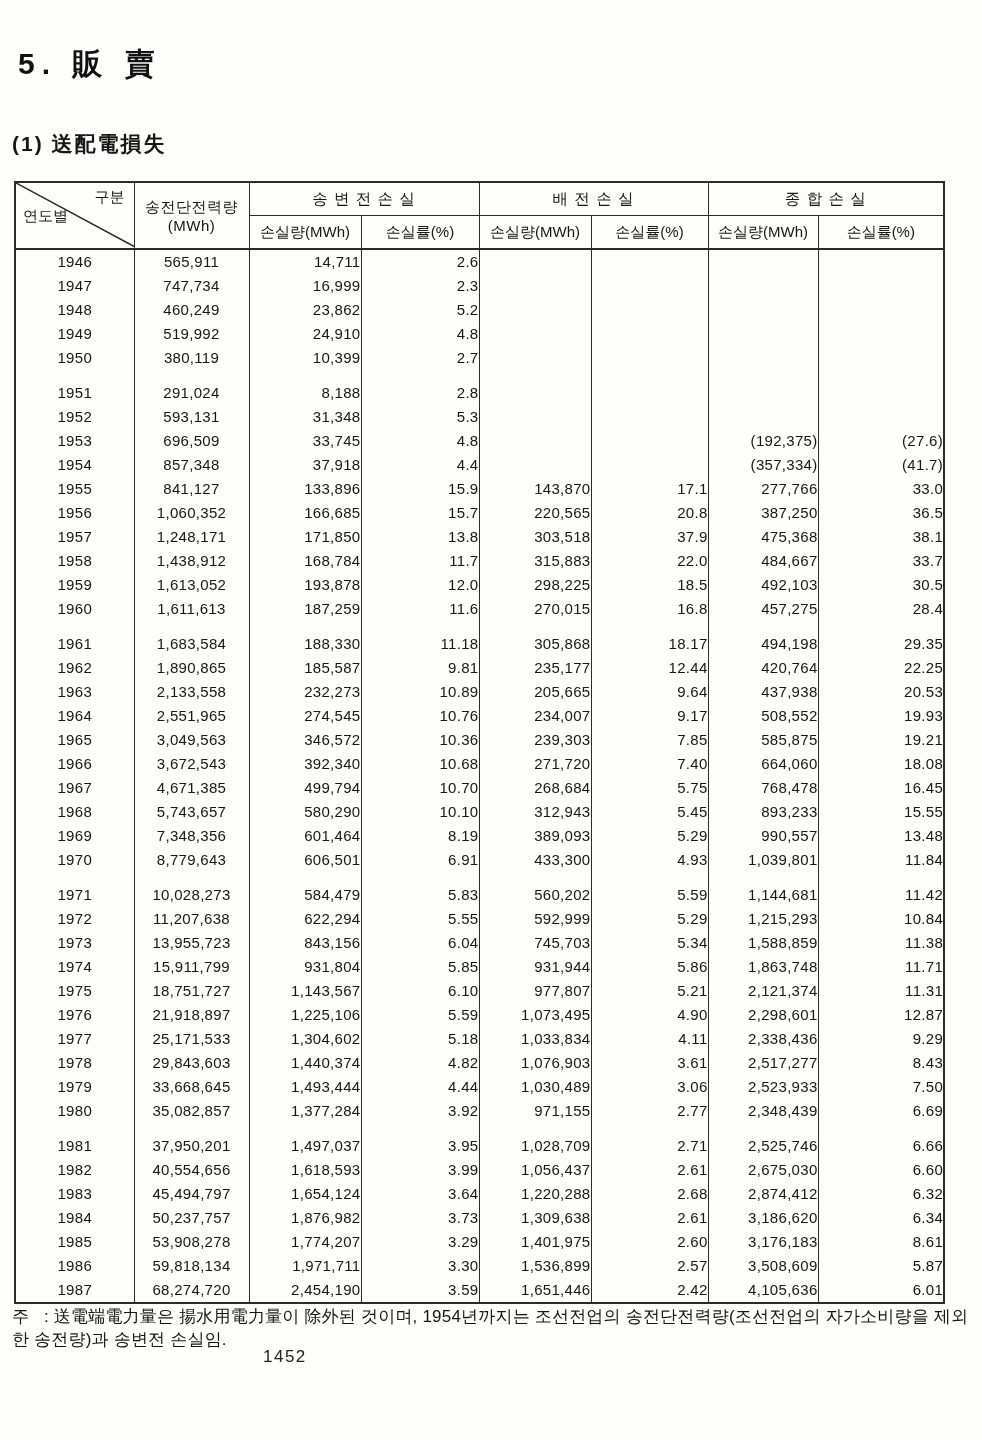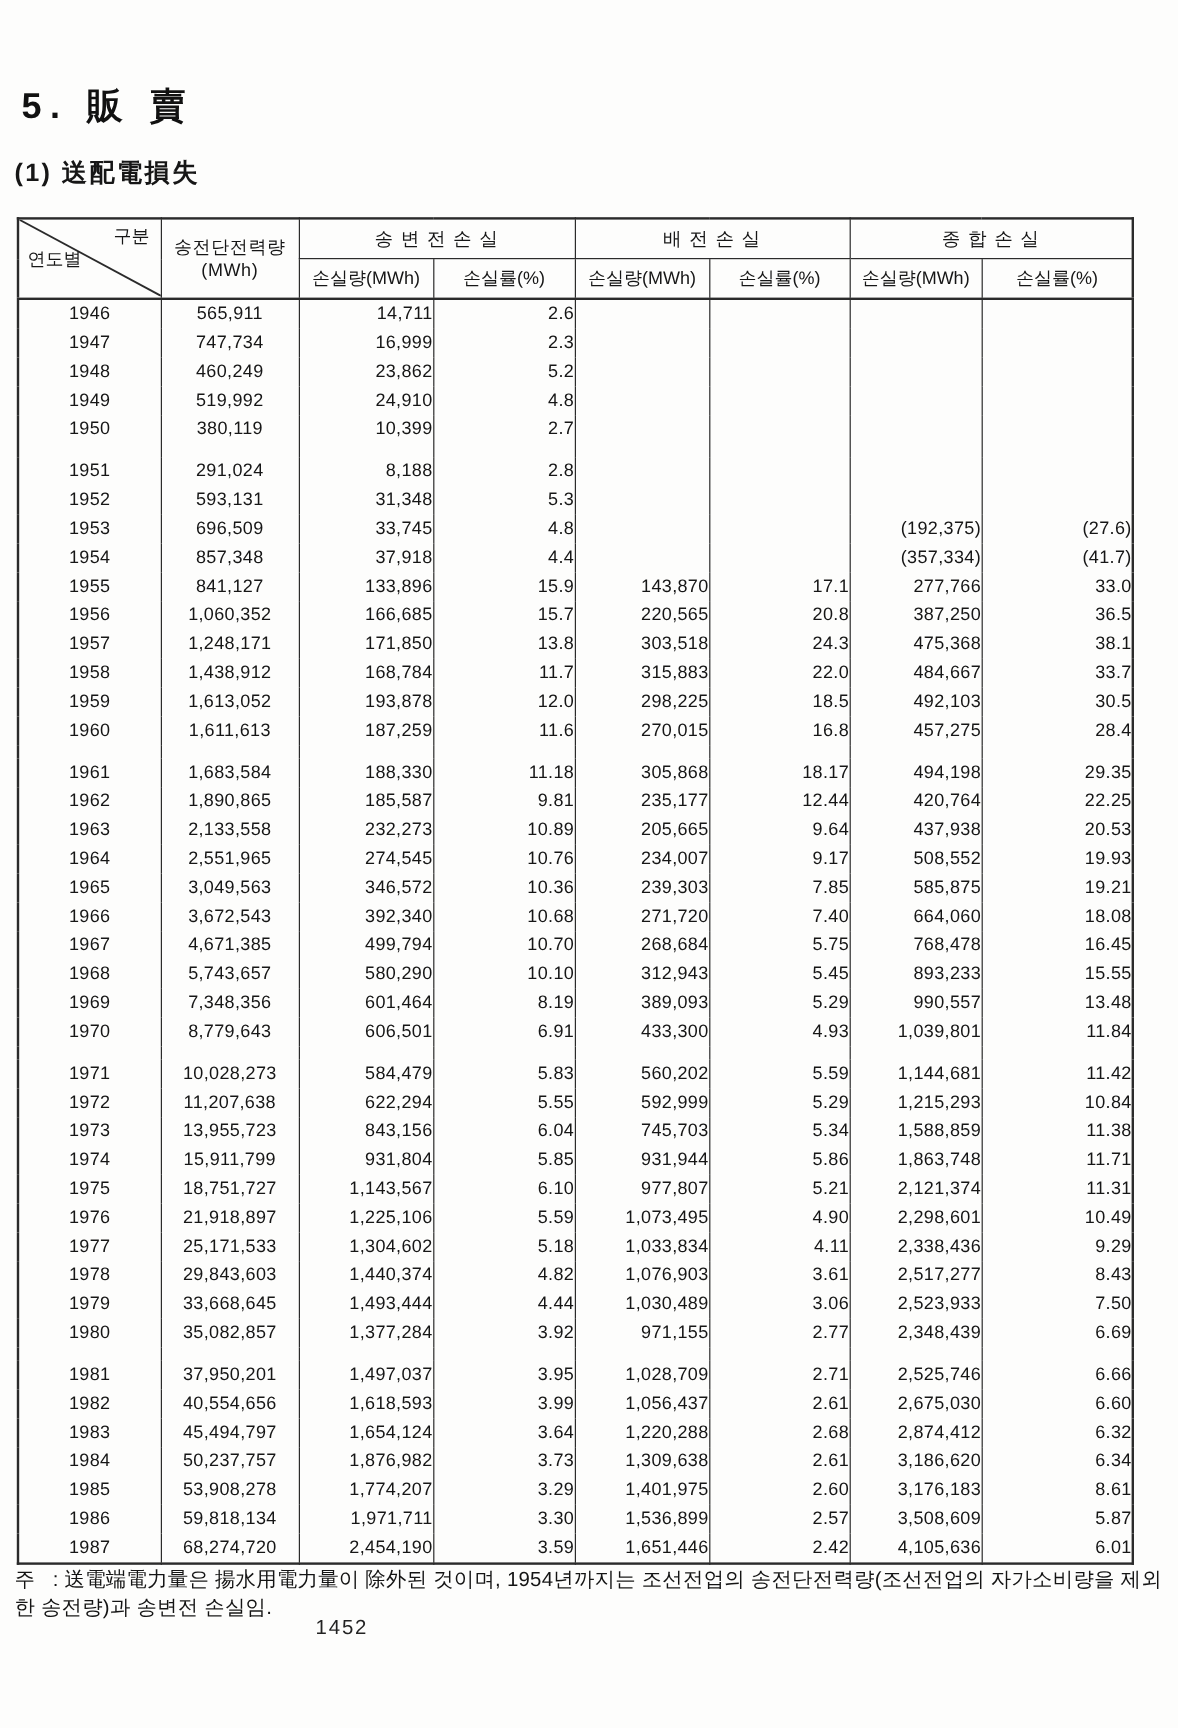--- a/index.html
+++ b/index.html
@@ -6,21 +6,21 @@
   .page{
     position:relative;
     width:982px;height:1440px;
     background:#fdfdfc;
     margin:0 auto;
     font-family:"Liberation Sans","DejaVu Sans",sans-serif;
     color:#1b1b1b;
     overflow:hidden;
   }
   .doc-title{
-    position:absolute;left:18px;top:68px;
+    position:absolute;left:18px;top:44px;
     font-size:30px;font-weight:bold;letter-spacing:7px;
     color:#111;white-space:pre;
   }
   .doc-subtitle{
     position:absolute;left:12px;top:130px;
     font-size:21px;font-weight:600;letter-spacing:2px;
     color:#161616;white-space:pre;
   }
   table.loss{
     position:absolute;left:14px;top:181px;
@@ -242,21 +242,21 @@
           <td class="c5 bl">20.8</td>
           <td class="c6 bl">387,250</td>
           <td class="c7 bl">36.5</td>
         </tr>
         <tr>
           <td class="c0">1957</td>
           <td class="c1 bl">1,248,171</td>
           <td class="c2 bl">171,850</td>
           <td class="c3 bl">13.8</td>
           <td class="c4 bl">303,518</td>
-          <td class="c5 bl">24.3</td>
+          <td class="c5 bl">37.9</td>
           <td class="c6 bl">475,368</td>
           <td class="c7 bl">38.1</td>
         </tr>
         <tr>
           <td class="c0">1958</td>
           <td class="c1 bl">1,438,912</td>
           <td class="c2 bl">168,784</td>
           <td class="c3 bl">11.7</td>
           <td class="c4 bl">315,883</td>
           <td class="c5 bl">22.0</td>
@@ -454,21 +454,21 @@
           <td class="c7 bl">11.31</td>
         </tr>
         <tr>
           <td class="c0">1976</td>
           <td class="c1 bl">21,918,897</td>
           <td class="c2 bl">1,225,106</td>
           <td class="c3 bl">5.59</td>
           <td class="c4 bl">1,073,495</td>
           <td class="c5 bl">4.90</td>
           <td class="c6 bl">2,298,601</td>
-          <td class="c7 bl">10.49</td>
+          <td class="c7 bl">12.87</td>
         </tr>
         <tr>
           <td class="c0">1977</td>
           <td class="c1 bl">25,171,533</td>
           <td class="c2 bl">1,304,602</td>
           <td class="c3 bl">5.18</td>
           <td class="c4 bl">1,033,834</td>
           <td class="c5 bl">4.11</td>
           <td class="c6 bl">2,338,436</td>
           <td class="c7 bl">9.29</td>

